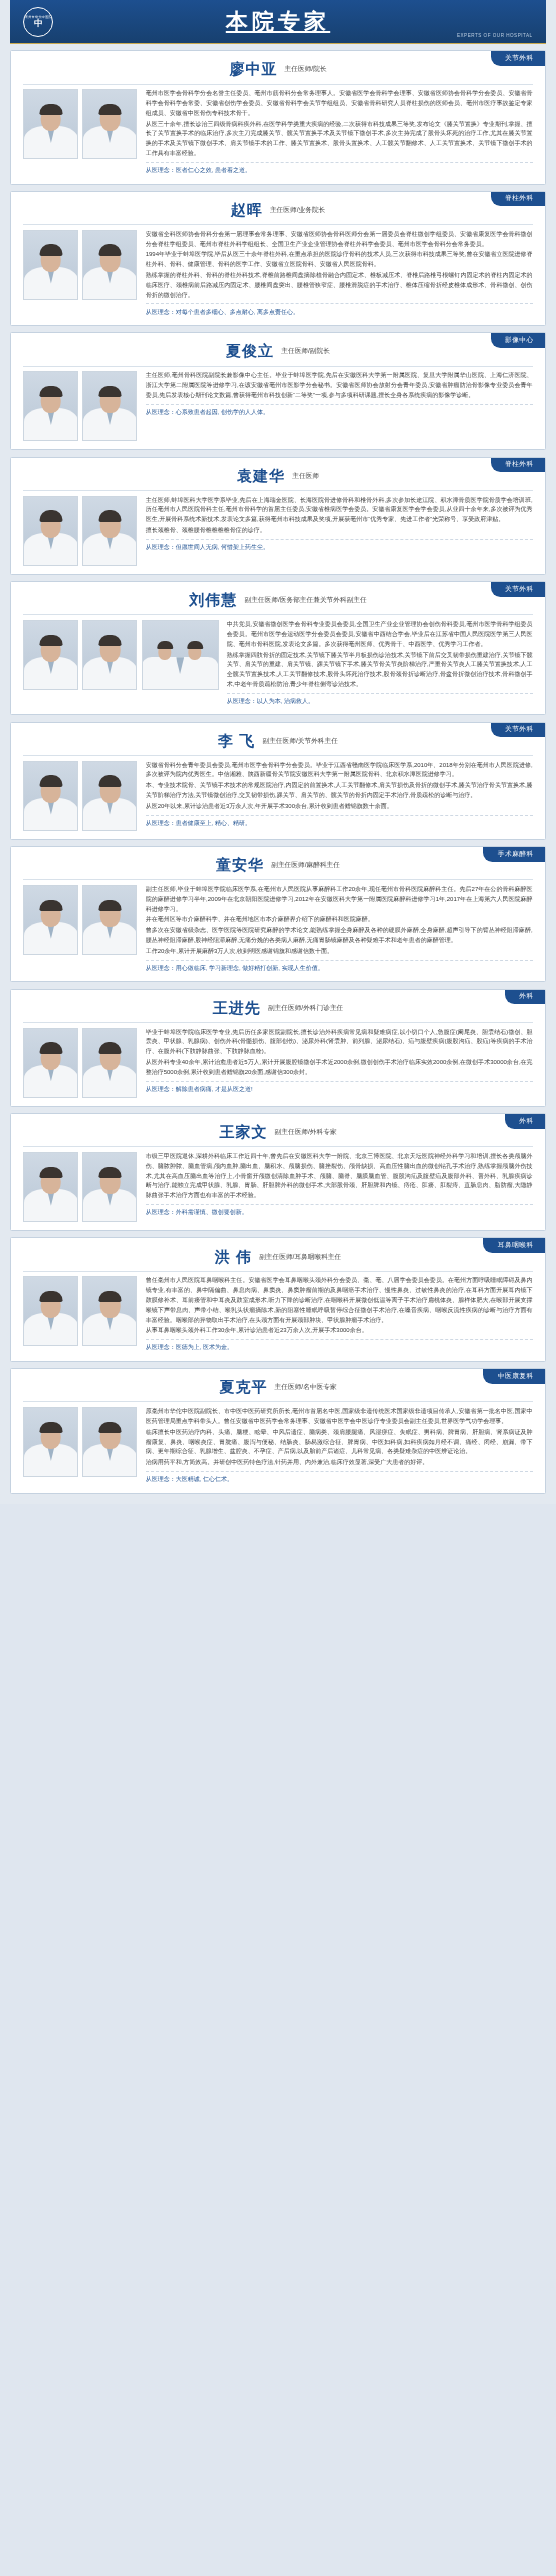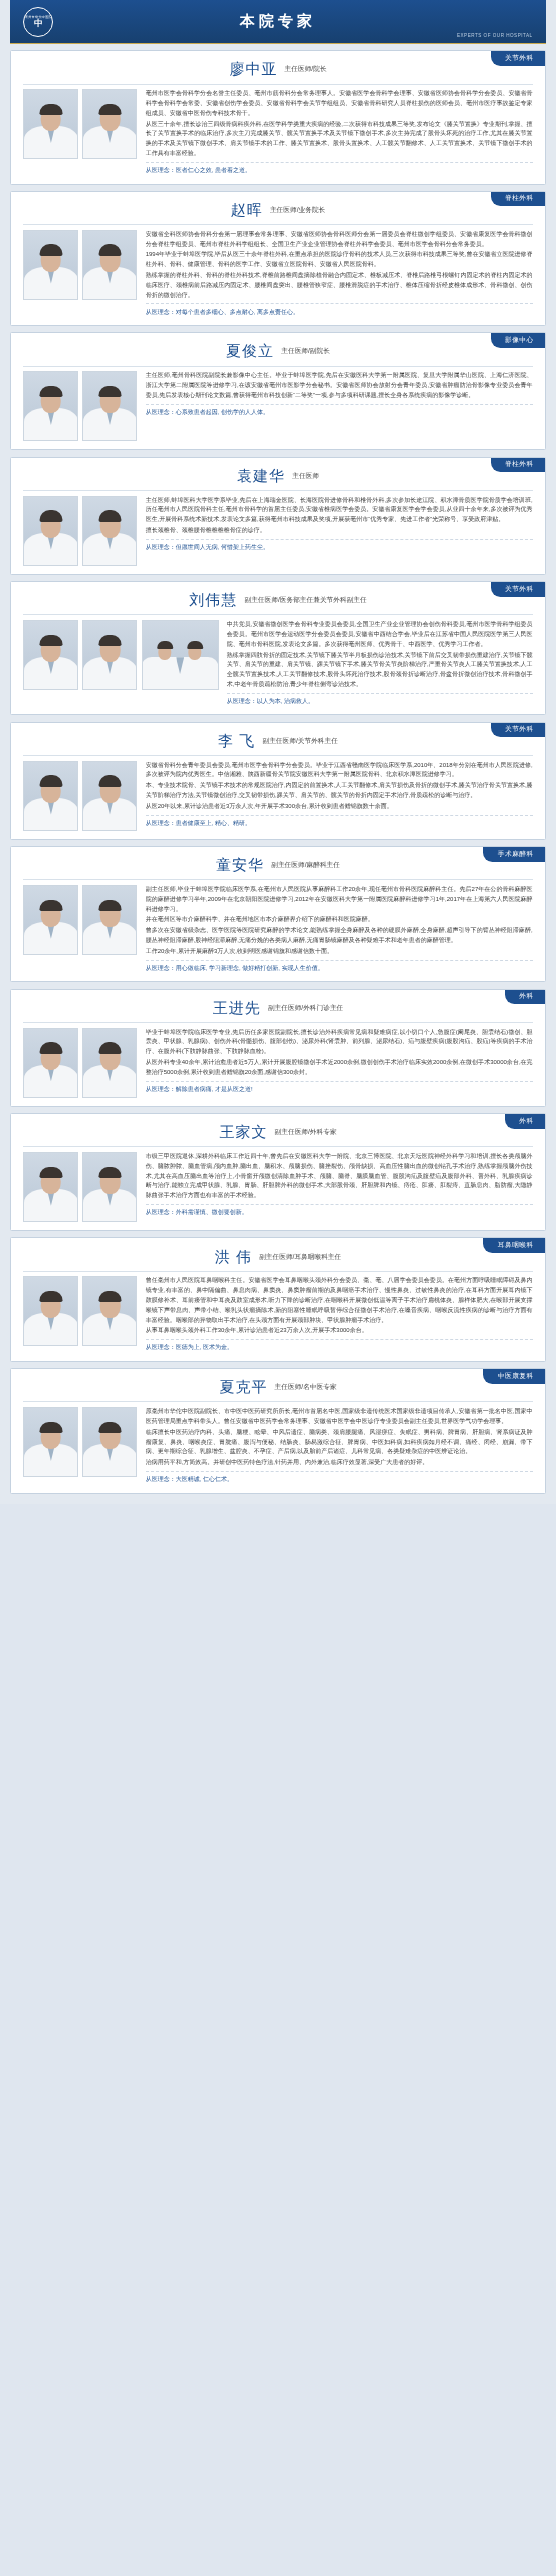--- a/index.html
+++ b/index.html
@@ -42,23 +42,24 @@
     text-align: center;
   }
   .header .logo .glyph {
     font-size: 8.8px;
     line-height: 9.3px;
     font-weight: bold;
   }
   .header .logo .ring-txt { font-size: 3.1px; letter-spacing: 0.3px; }
   .header .title {
     color: #ffffff;
-    font-size: 15px;
+    font-size: 22px;
     font-weight: bold;
     letter-spacing: 4.1px;
+    text-decoration: underline;
   }
   .header .title-en {
     position: absolute;
     right: 13.4px; bottom: 5.2px;
     color: #b9ccdf;
     font-size: 4.6px;
     letter-spacing: 0.5px;
   }
 
   
@@ -81,21 +82,21 @@
     border-bottom-left-radius: 9.3px;
     letter-spacing: 0.5px;
   }
   .name-row {
     text-align: center;
     margin: 2.1px 0 1px 0;
   }
   .doc-name {
     color: #1d4f8f;
     font-size: 15px;
-    font-weight: normal;
+    font-weight: bold;
     letter-spacing: 1px;
     vertical-align: middle;
   }
   .doc-title {
     color: #444;
     font-size: 6.7px;
     margin-left: 7.2px;
     vertical-align: middle;
   }
   .divider {

